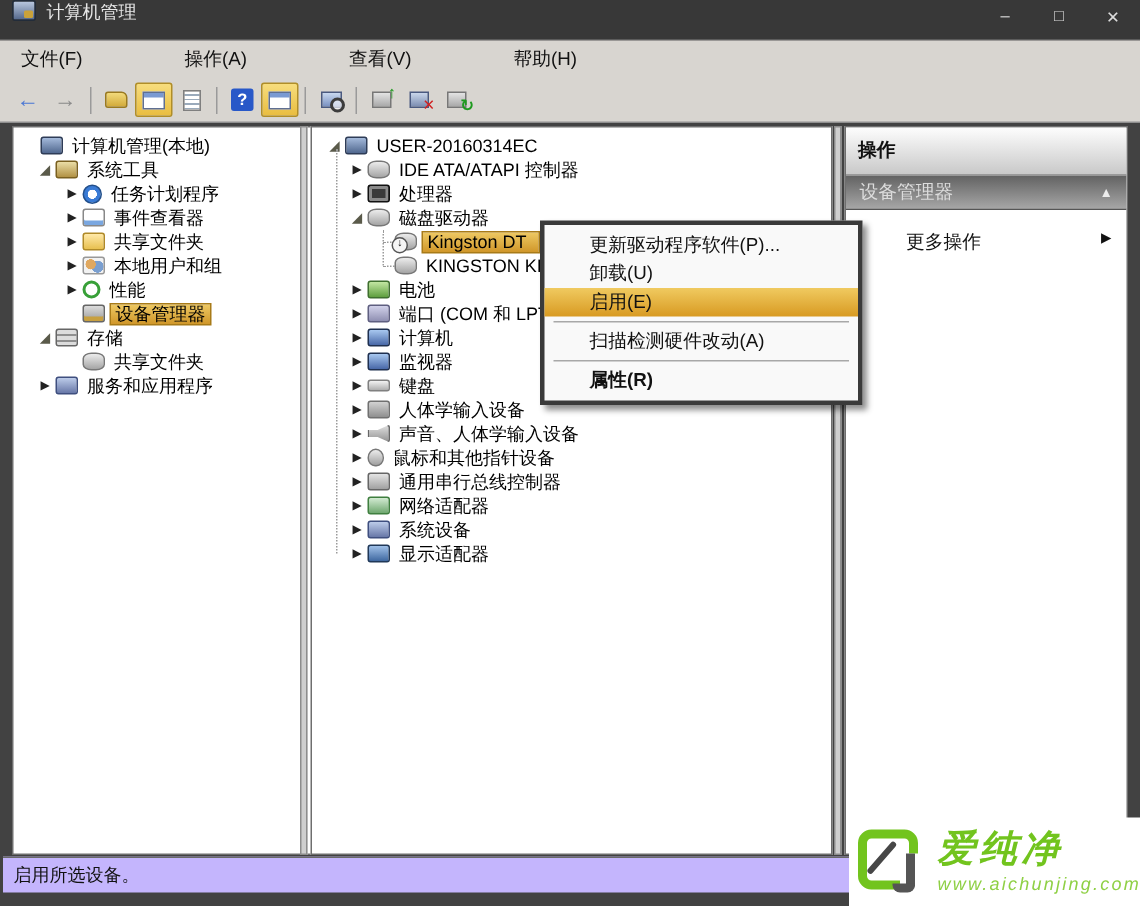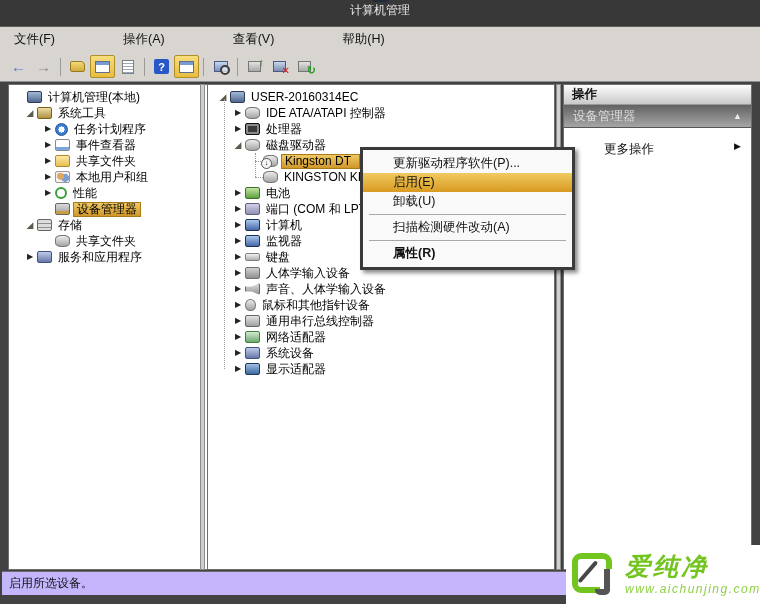--- a/index.html
+++ b/index.html
@@ -1,21 +1,21 @@
 <!DOCTYPE html>
 <html><head>
 <meta charset="utf-8">
 <style>
   html,body{margin:0;padding:0;background:#222;}
   *{box-sizing:border-box;font-family:"Liberation Sans","DejaVu Sans",sans-serif;}
   .win{position:relative;width:760px;height:604px;background:#424242;overflow:hidden;}
 
   
   .titlebar{position:absolute;left:0;top:0;width:760px;height:26px;background:#383838;
-            display:flex;align-items:center;color:#e6e6e6;font-size:12px;flex-direction:column;}
+            display:flex;color:#e6e6e6;font-size:12px;}
   .appico{width:16px;height:14px;margin:0 7px 0 8px;border:1px solid #222c3a;border-radius:2px;
           background:linear-gradient(#b9c8df,#54688c);position:relative;}
   .appico::after{content:"";position:absolute;right:1px;bottom:1px;width:6px;height:5px;background:#caa23a;border-radius:1px;}
   .wbtns{margin-left:auto;display:flex;}
   .wbtn{width:36px;height:22px;display:flex;align-items:center;justify-content:center;color:#dcdcdc;font-size:11px;}
 
   
   .menubar{position:absolute;left:0;top:26px;width:760px;height:26px;background:#d8d5d0;
            border-top:1px solid #5c5c5c;display:flex;align-items:center;font-size:12.5px;color:#111;padding-left:4px;gap:48px;}
   .menu-item{padding:3px 10px;}
@@ -85,21 +85,21 @@
   .ti-mouse{flex:0 0 11px;width:11px;border-radius:50% 50% 46% 46%;background:linear-gradient(#ececec,#a0a0a0);border:1px solid #777;}
   .ti-usb{background:linear-gradient(#e4e4e4,#a0a0a0);border:1px solid #666;}
   .ti-network{background:linear-gradient(#d2ead2,#6fa86f);border:1px solid #3f7f3f;}
   .ti-system{background:linear-gradient(#bccbe9,#6878a8);border:1px solid #3f4f7f;}
   .ti-display{background:linear-gradient(#9fc0e8,#3f68a0);border:1px solid #203858;}
 
   .dots-v{position:absolute;border-left:1px dotted #9a9a9a;width:0;}
   .dots-h{position:absolute;border-top:1px dotted #9a9a9a;height:0;}
 
   
-  .rp-header{height:20px;background:linear-gradient(#fdfdfd,#c9c9c9);border-bottom:1px solid #9a9a9a;
+  .rp-header{height:32px;background:linear-gradient(#fdfdfd,#c9c9c9);border-bottom:1px solid #9a9a9a;
              font-weight:bold;font-size:12.5px;color:#111;display:flex;align-items:center;padding-left:8px;}
   .rp-sub{height:23px;background:linear-gradient(#626262,#a6a6a6);color:#dcdcdc;font-size:12.5px;
           display:flex;align-items:center;padding:0 9px;border-bottom:1px solid #555;}
   .rp-sub .up{margin-left:auto;font-size:9px;color:#ececec;}
   .rp-more{display:flex;align-items:flex-start;padding:13px 10px 0 40px;font-size:12.5px;color:#111;}
   .rp-more .arr{margin-left:auto;font-size:9px;color:#111;}
 
   
   .cmenu{position:absolute;left:360px;top:147px;width:215px;background:#f9f9f9;border:3px solid #3a3a3a;
          box-shadow:3px 3px 4px rgba(0,0,0,.45);z-index:30;padding:4px 0;}
@@ -361,22 +361,22 @@
       <span class="up">▲</span>
     </div>
     <div class="rp-more">
       <span>更多操作</span>
       <span class="arr">▶</span>
     </div>
   </div>
 
   <div class="cmenu">
     <div class="cmi">更新驱动程序软件(P)...</div>
+    <div class="cmi">卸载(U)</div>
     <div class="cmi hl">启用(E)</div>
-    <div class="cmi">卸载(U)</div>
     <div class="csep"></div>
     <div class="cmi">扫描检测硬件改动(A)</div>
     <div class="csep"></div>
     <div class="cmi bold">属性(R)</div>
   </div>
 
   <div class="statusbar">
     <span>启用所选设备。</span>
   </div>
 

